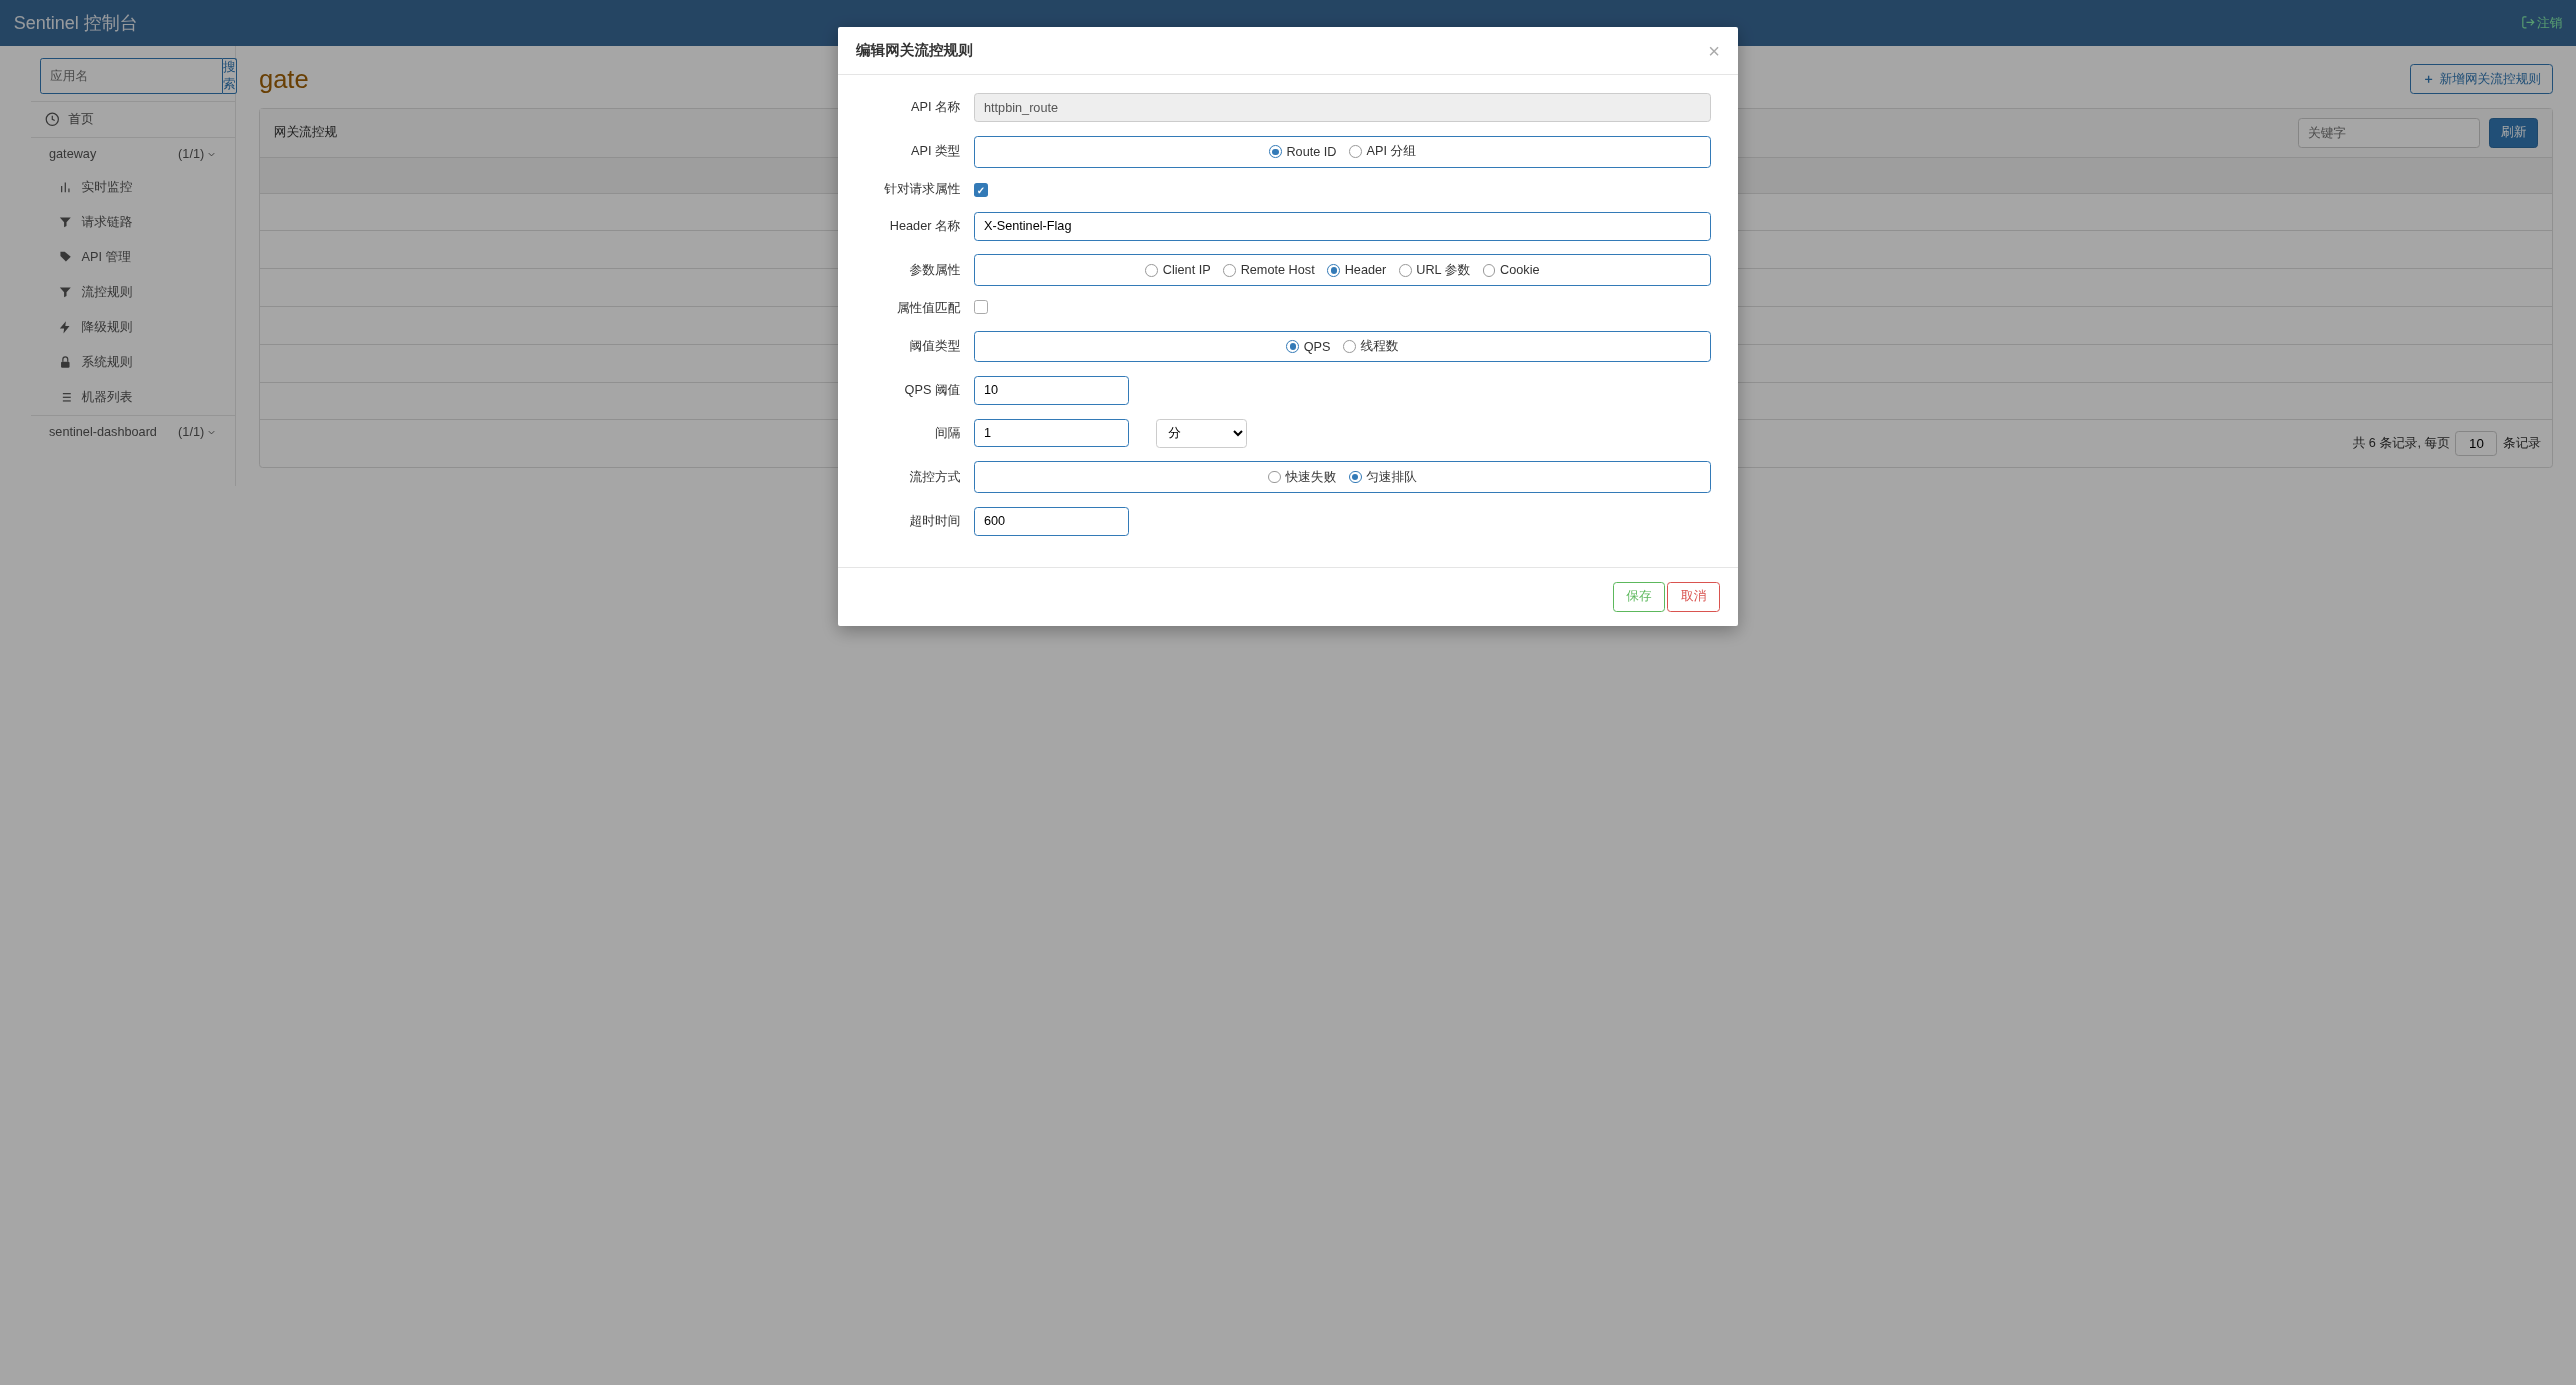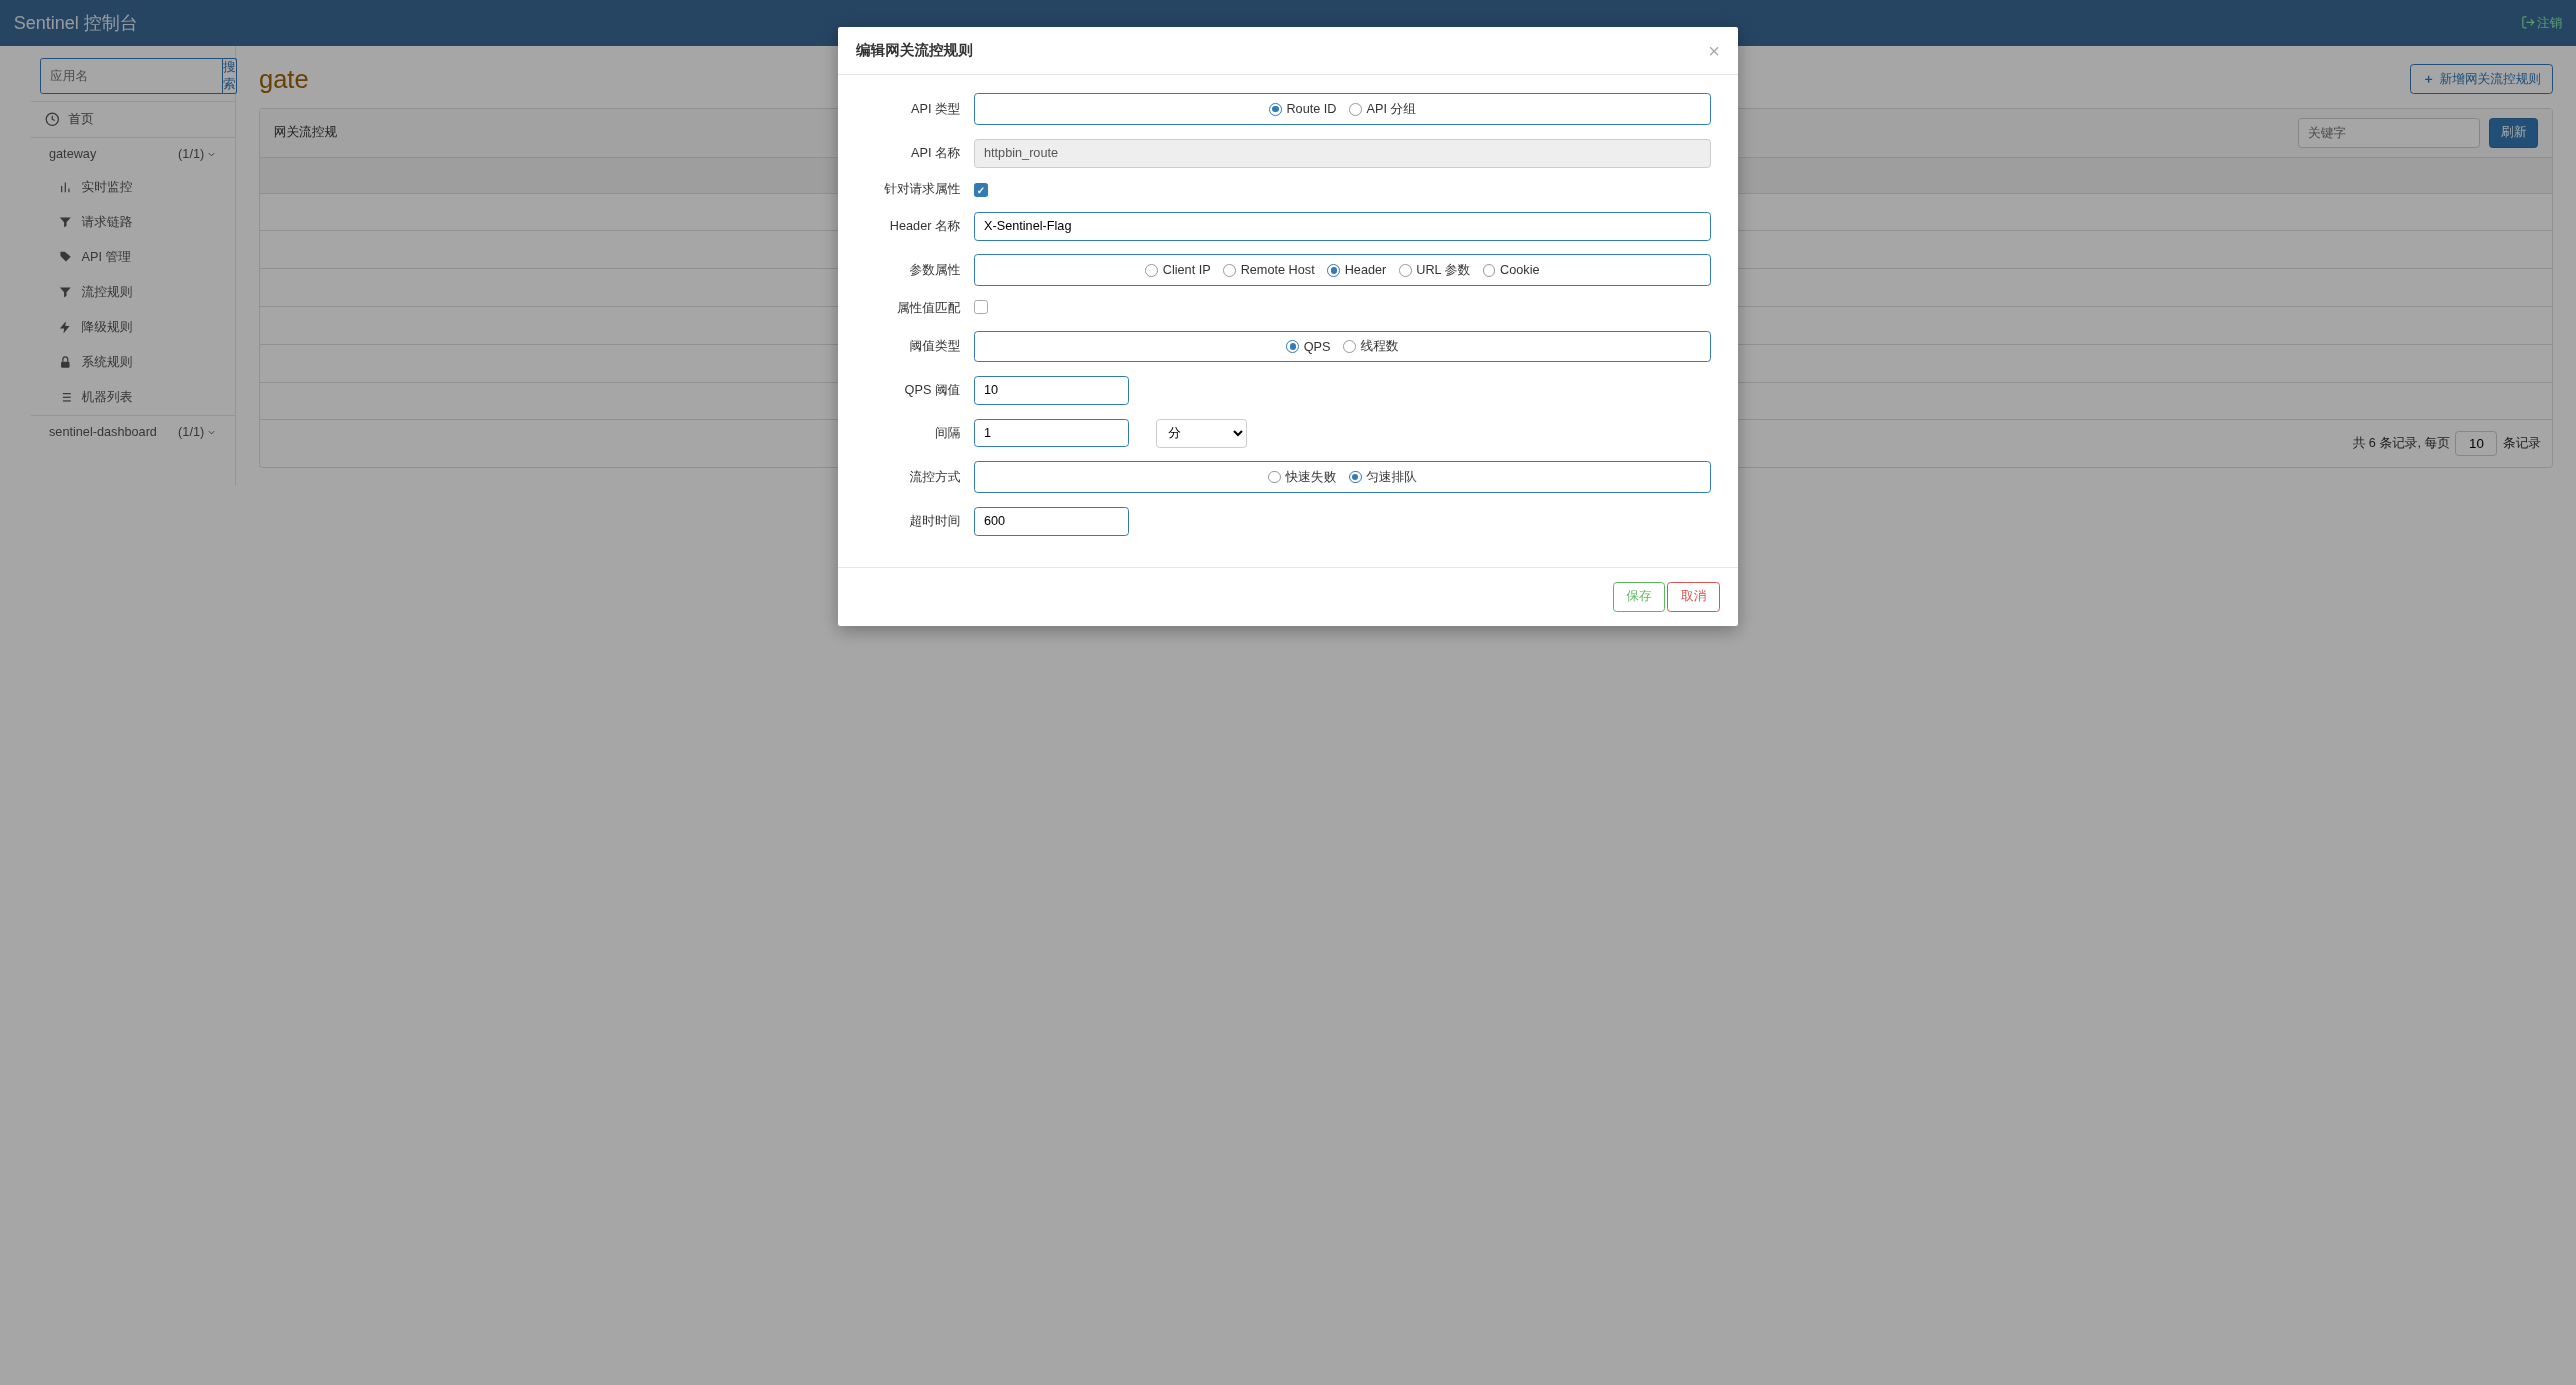--- a/index.html
+++ b/index.html
@@ -400,37 +400,37 @@
 <div class="modal-backdrop"></div>
 
 <div class="modal">
   <div class="modal-header">
     <div class="modal-title">编辑网关流控规则</div>
     <div class="close-x">×</div>
   </div>
   <div class="modal-body">
 
     <div class="form-row">
+      <div class="form-label">API 名称</div>
+      <div class="form-control-plain">
+        <input class="text-input disabled" disabled="" value="httpbin_route" style="">
+      </div>
+    </div>
+
+    <div class="form-row">
       <div class="form-label">API 类型</div>
       <div class="form-control">
         <label class="radio">
           <span class="radio-circle checked"></span>
           <span>Route ID</span>
         </label>
         <label class="radio">
           <span class="radio-circle"></span>
           <span>API 分组</span>
         </label>
-      </div>
-    </div>
-
-    <div class="form-row">
-      <div class="form-label">API 名称</div>
-      <div class="form-control-plain">
-        <input class="text-input disabled" disabled="" value="httpbin_route" style="">
       </div>
     </div>
 
     <div class="form-row">
       <div class="form-label">针对请求属性</div>
       <div class="form-control-plain">
         <span class="checkbox">✓</span>
       </div>
     </div>
 

